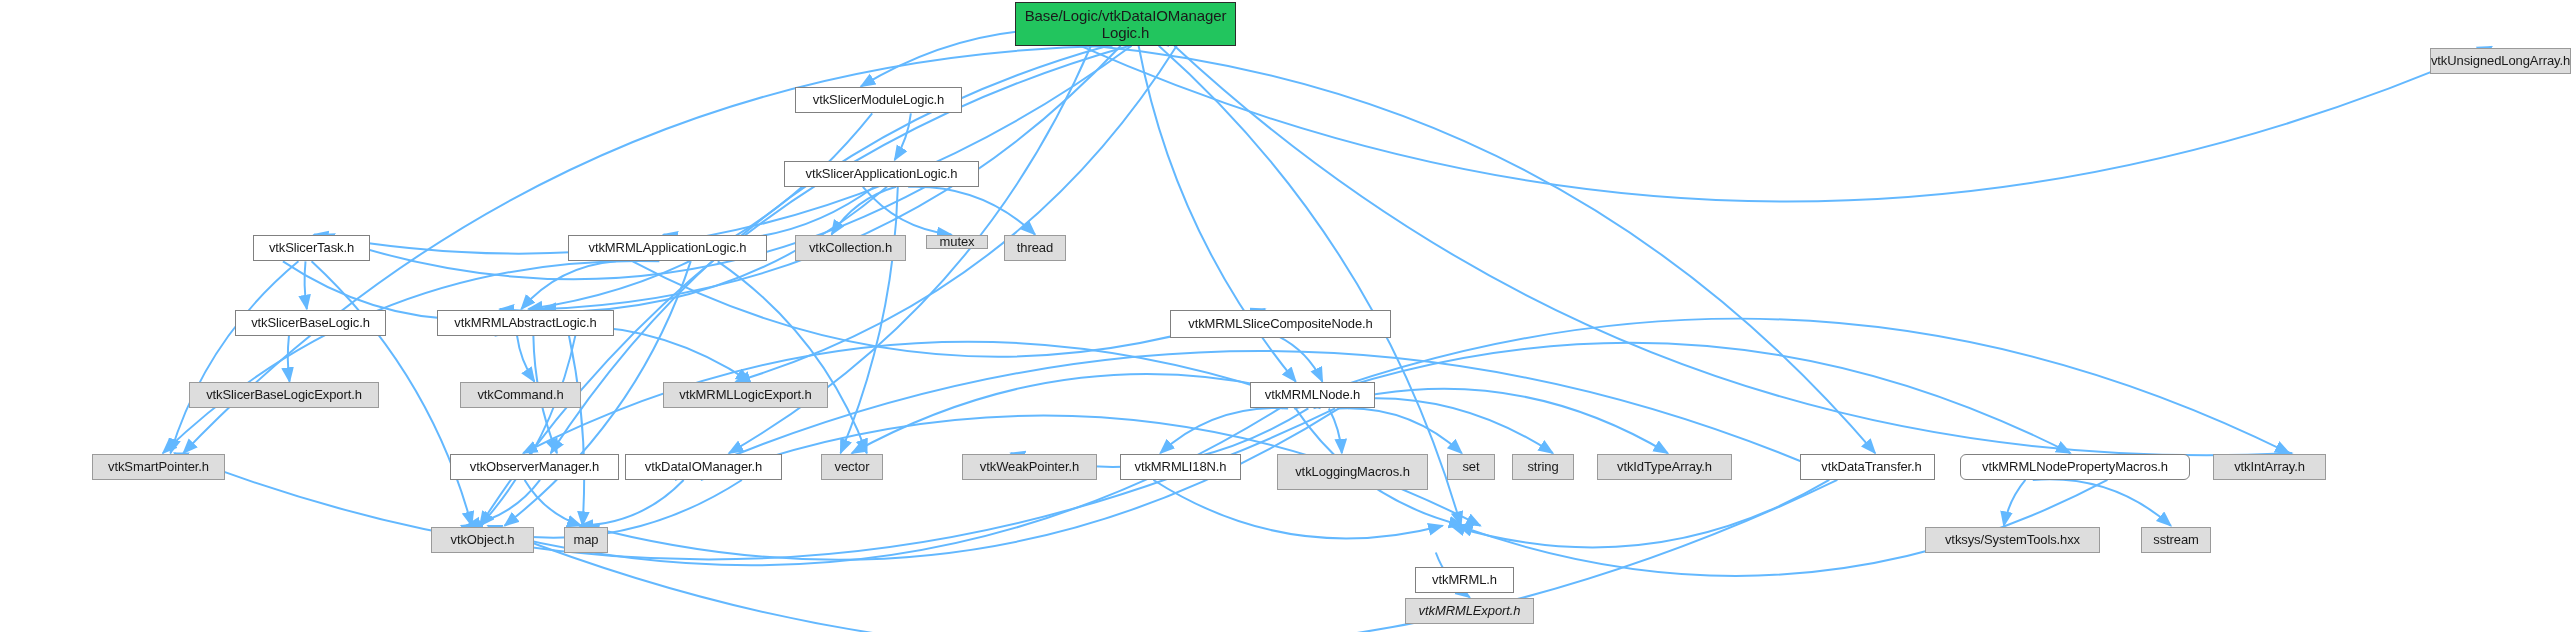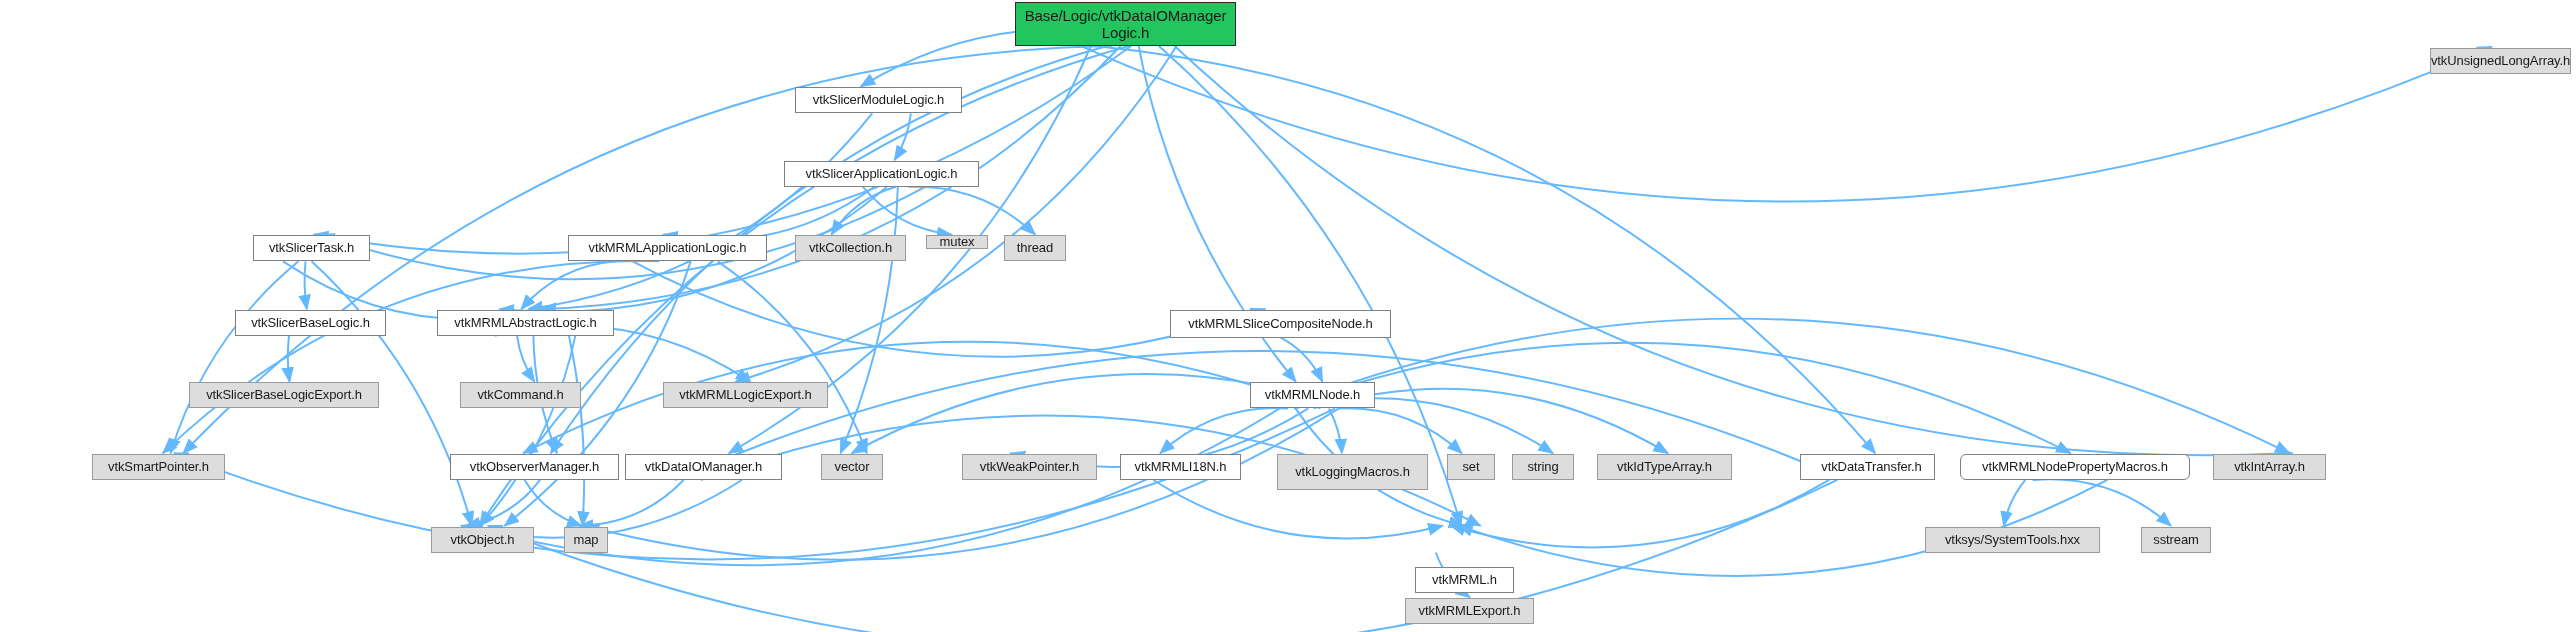--- a/index.html
+++ b/index.html
@@ -157,16 +157,16 @@
       <div class="node leaf" style="left: 1512px; top: 454px; width: 62px; height: 26px;">string</div>
       <div class="node leaf" style="left: 1597px; top: 454px; width: 135px; height: 26px;">vtkIdTypeArray.h</div>
       <div class="node" style="left: 1800px; top: 454px; width: 135px; height: 26px; padding-left: 8px;">vtkDataTransfer.h</div>
       <div class="node" style="left: 1960px; top: 454px; width: 230px; height: 26px; border-radius: 6px;">vtkMRMLNodePropertyMacros.h</div>
       <div class="node leaf" style="left: 2213px; top: 454px; width: 113px; height: 26px;">vtkIntArray.h</div>
       <div class="node leaf" style="left: 431px; top: 527px; width: 103px; height: 26px;">vtkObject.h</div>
       <div class="node leaf" style="left: 564px; top: 527px; width: 44px; height: 26px;">map</div>
       <div class="node" style="left: 1415px; top: 527px; width: 99px; height: 26px; margin-top: 40px;">vtkMRML.h</div>
       <div class="node leaf" style="left: 1925px; top: 527px; width: 175px; height: 26px;">vtksys/SystemTools.hxx</div>
       <div class="node leaf" style="left: 2141px; top: 527px; width: 70px; height: 26px;">sstream</div>
-      <div class="node leaf" style="left: 1405px; top: 598px; width: 129px; height: 26px;">vtkMRMLExport.h</div>
+      <div class="node leaf" style="left: 1405px; top: 598px; width: 129px; height: 26px; font-style: italic;">vtkMRMLExport.h</div>
     </div>
 </div>
 
 
 </body></html>

